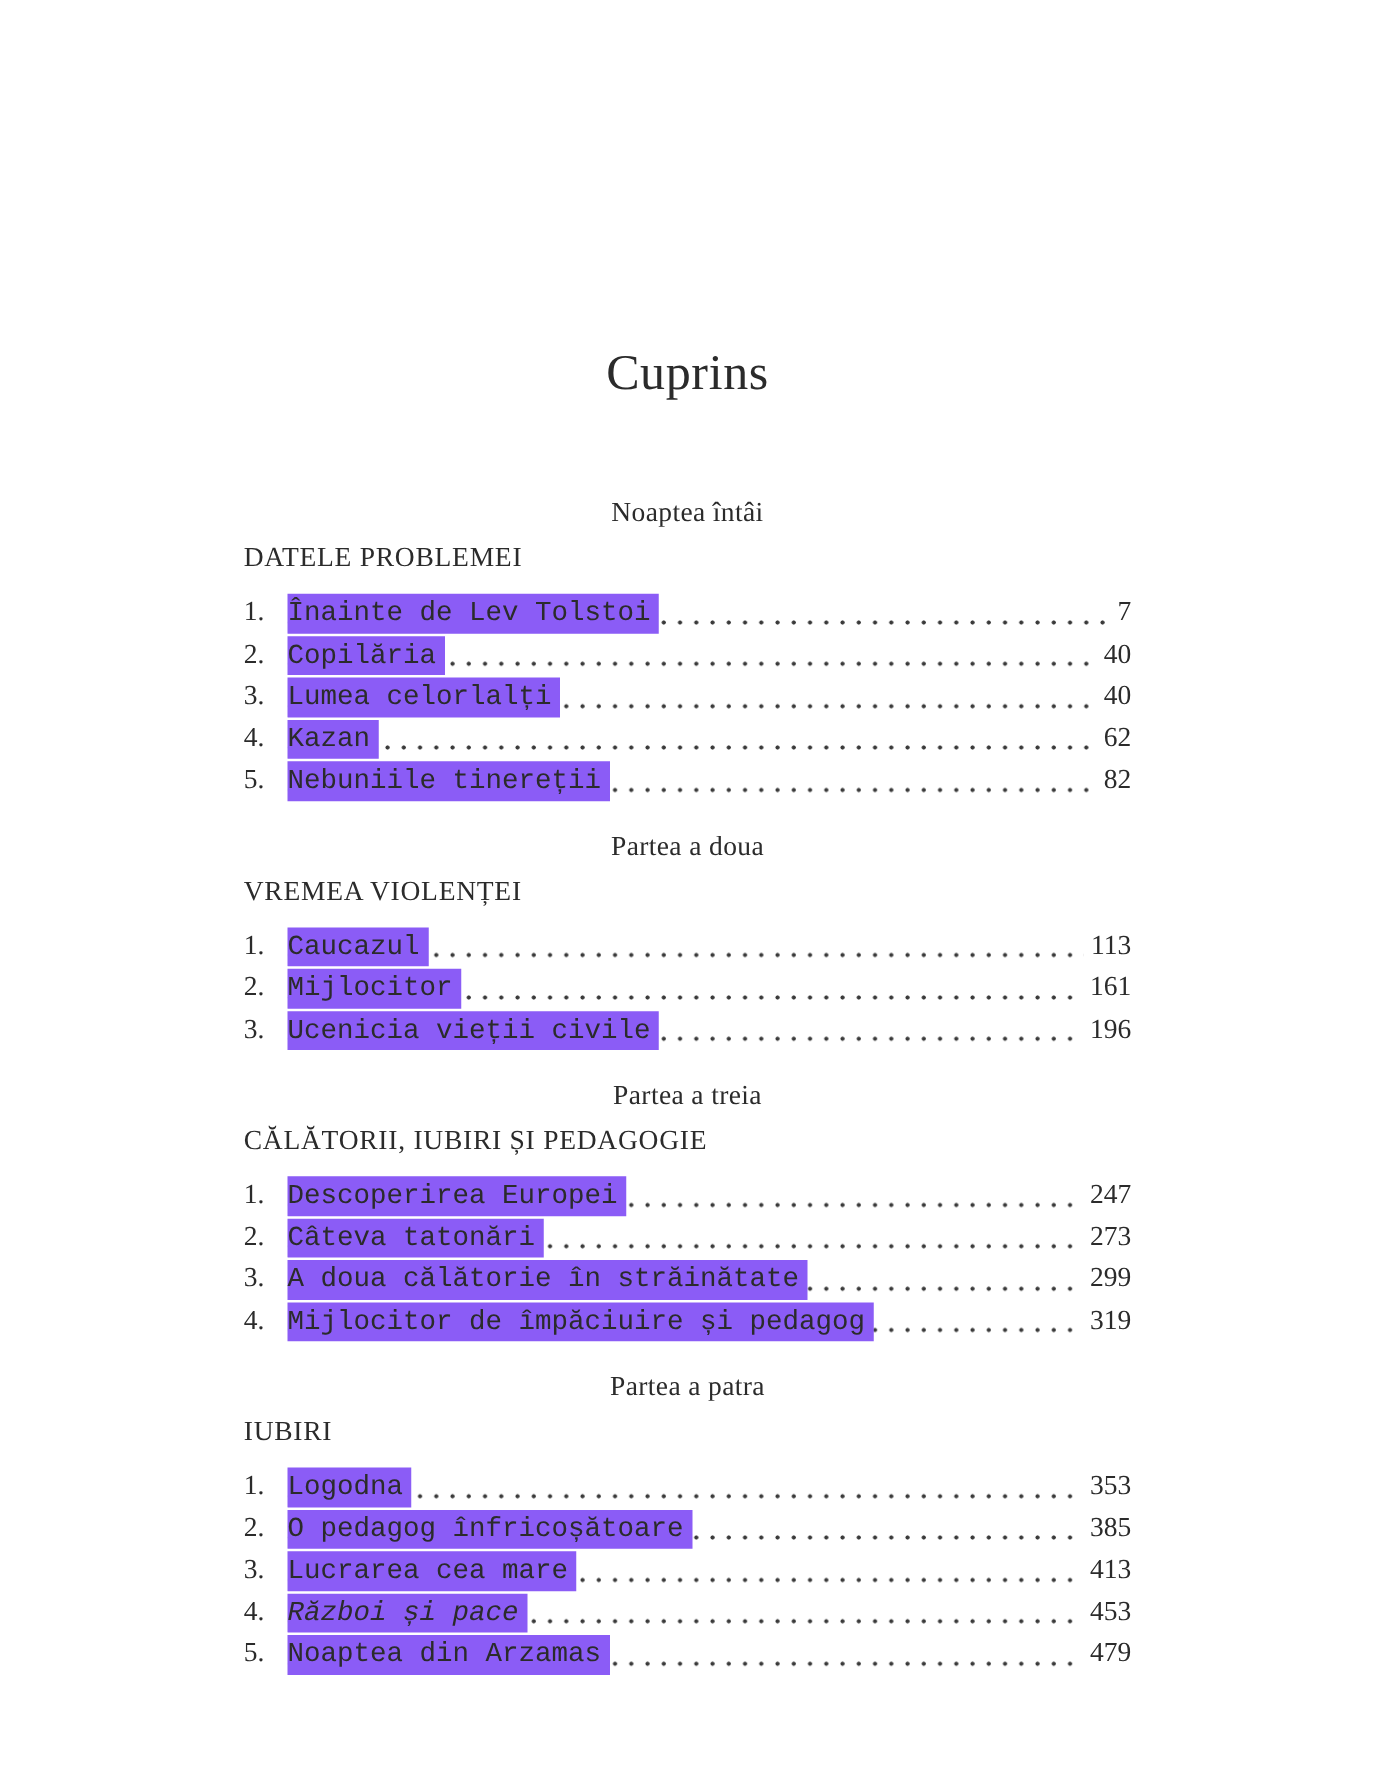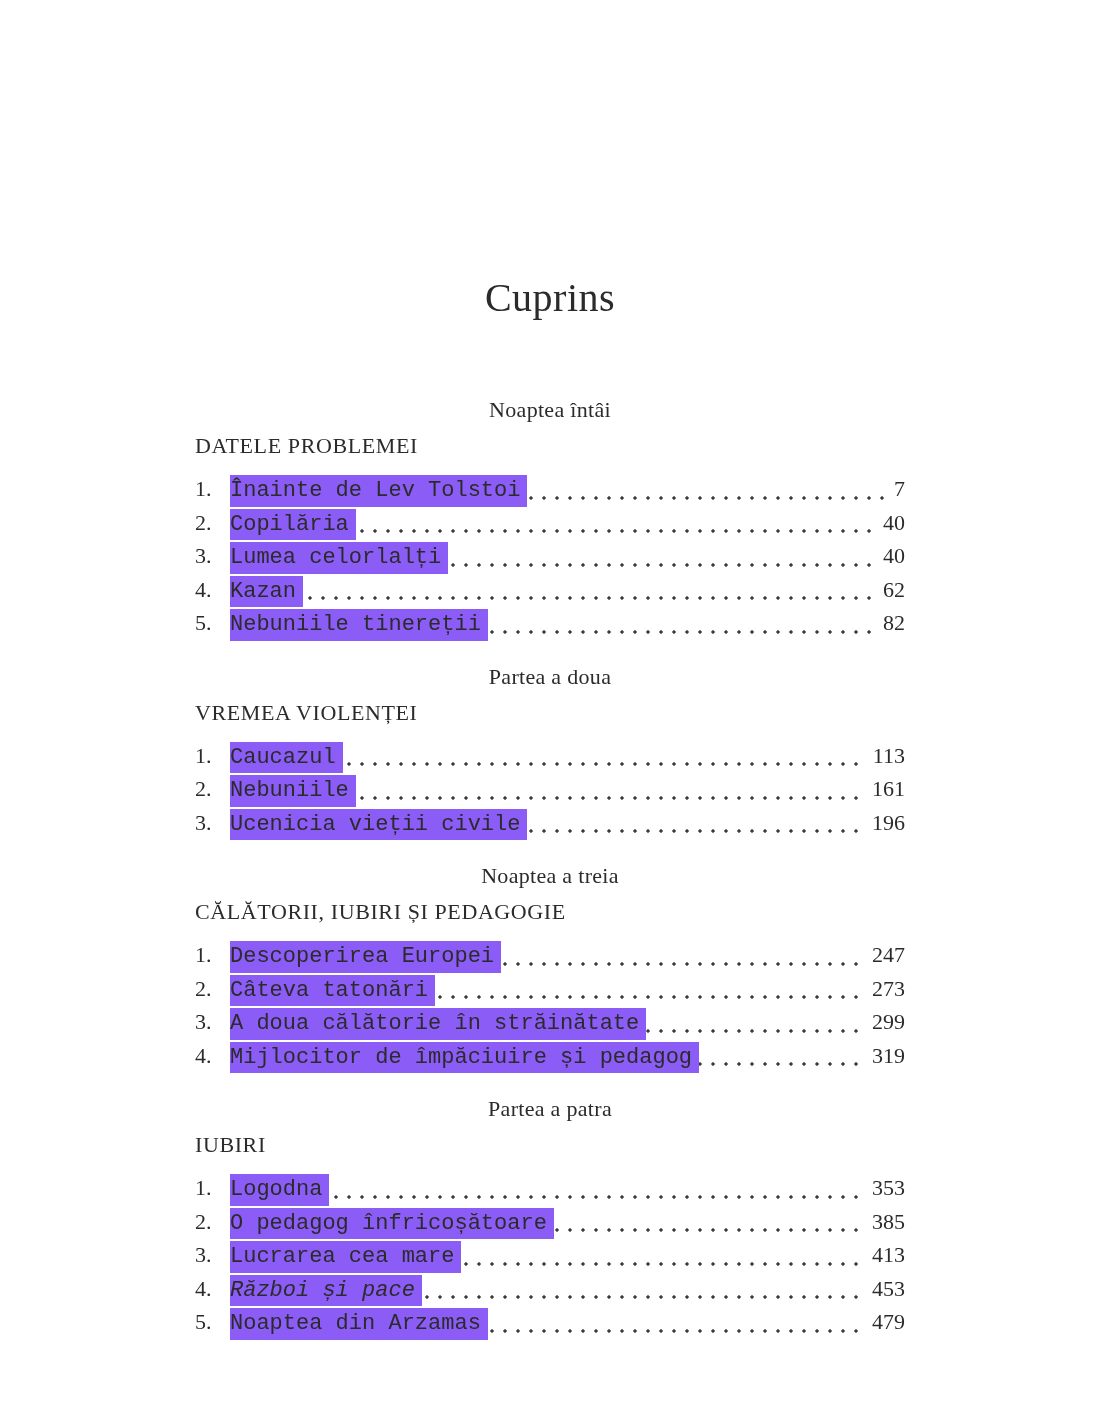--- a/index.html
+++ b/index.html
@@ -140,34 +140,34 @@
     <div class="toc">
       <div class="row">
         <span class="leader"></span>
         <span class="num">1.</span>
         <span class="title">Caucazul</span>
         <span class="pagenum">113</span>
       </div>
       <div class="row">
         <span class="leader"></span>
         <span class="num">2.</span>
-        <span class="title">Nebuniile</span>
+        <span class="title">Mijlocitor</span>
         <span class="pagenum">161</span>
       </div>
       <div class="row">
         <span class="leader"></span>
         <span class="num">3.</span>
         <span class="title">Ucenicia vieții civile</span>
         <span class="pagenum">196</span>
       </div>
     </div>
   </section>
 
   <section class="part">
-    <div class="part-heading">Noaptea a treia</div>
+    <div class="part-heading">Partea a treia</div>
     <div class="part-subtitle">CĂLĂTORII, IUBIRI ȘI PEDAGOGIE</div>
     <div class="toc">
       <div class="row">
         <span class="leader"></span>
         <span class="num">1.</span>
         <span class="title">Descoperirea Europei</span>
         <span class="pagenum">247</span>
       </div>
       <div class="row">
         <span class="leader"></span>

